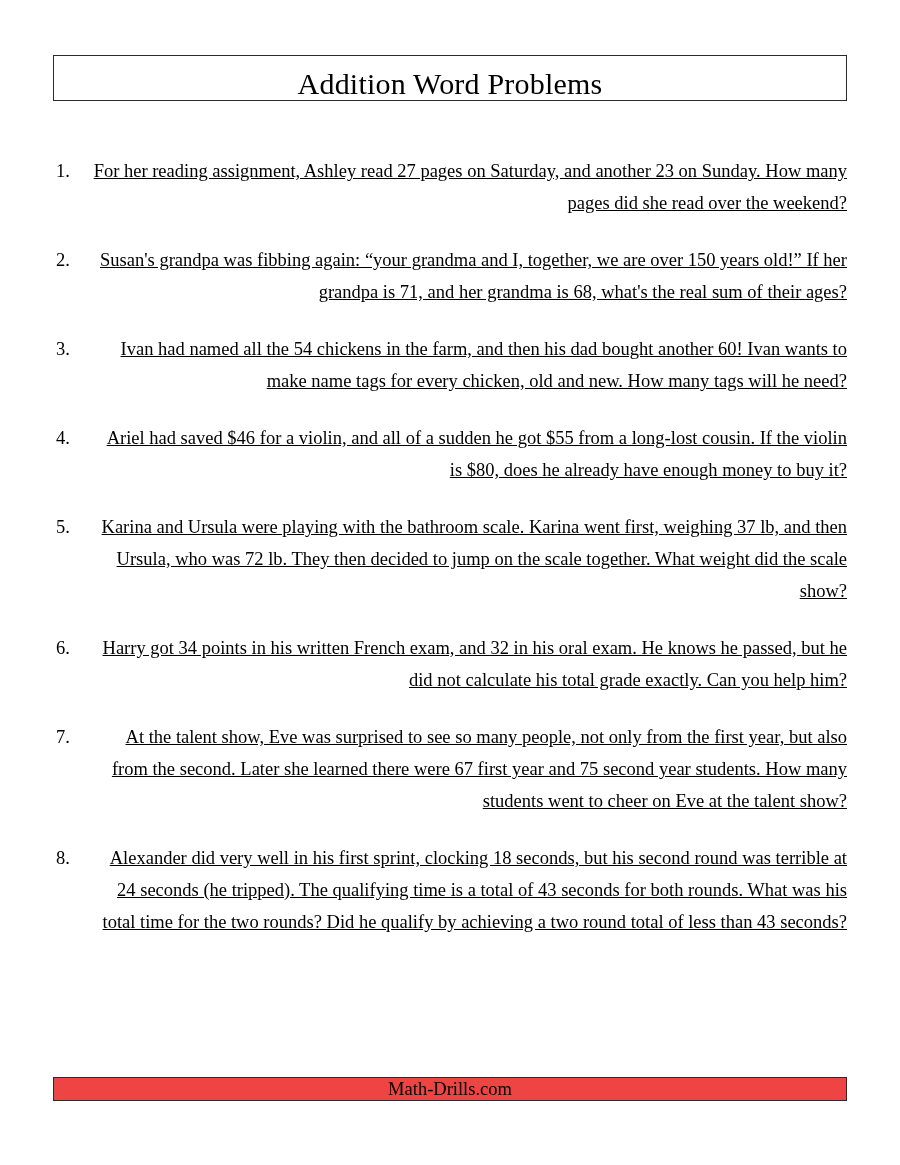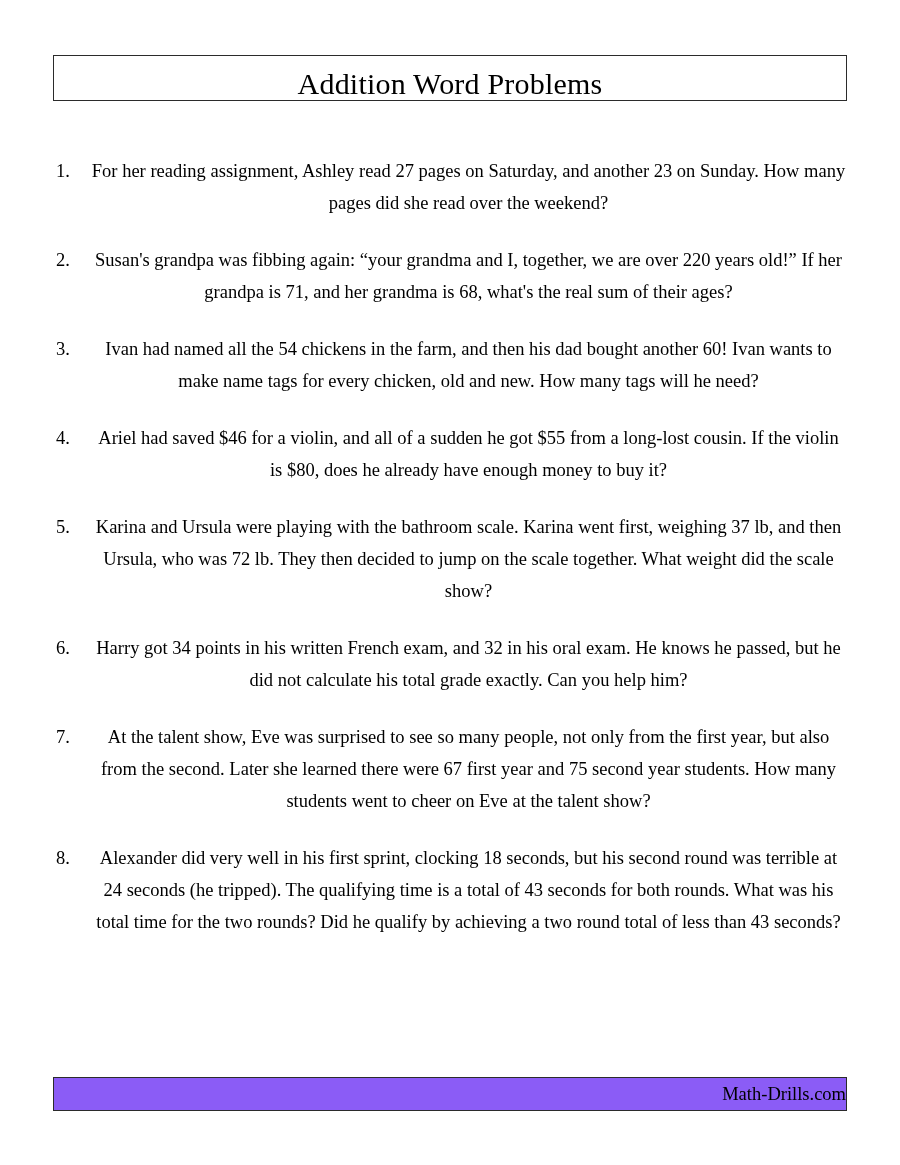--- a/index.html
+++ b/index.html
@@ -64,37 +64,38 @@
     font-size: 18.5px;
     line-height: 32px;
     text-align: left;
     padding-left: 3px;
     box-sizing: border-box;
   }
   .problem-text {
     flex: 1 1 auto;
     font-size: 18.5px;
     line-height: 32px;
-    text-align: center;
+    text-align: right;
     hyphens: none;
+    text-decoration: underline;
   }
 
   
   .footer-box {
     position: absolute;
     left: 53px;
     top: 1077px;
     width: 794px;
-    height: 34px;
+    height: 24px;
     border: 1px solid #2b2b2b;
     box-sizing: border-box;
     display: flex;
     align-items: center;
-    justify-content: flex-end;
-    background: #8b5cf6;
+    justify-content: center;
+    background: #ef4444;
   }
   .footer-text {
     font-size: 18.5px;
     line-height: 1;
     white-space: nowrap;
   }
 </style>
 </head>
 <body>
 
@@ -104,21 +105,21 @@
     <div class="title-text">Addition Word Problems</div>
   </div>
 
   <div class="problems">
       <div class="problem">
         <div class="problem-number">1.</div>
         <div class="problem-text">For her reading assignment, Ashley read 27 pages on Saturday, and another 23 on Sunday. How many pages did she read over the weekend?</div>
       </div>
       <div class="problem">
         <div class="problem-number">2.</div>
-        <div class="problem-text">Susan's grandpa was fibbing again: “your grandma and I, together, we are over 220 years old!” If her grandpa is 71, and her grandma is 68, what's the real sum of their ages?</div>
+        <div class="problem-text">Susan's grandpa was fibbing again: “your grandma and I, together, we are over 150 years old!” If her grandpa is 71, and her grandma is 68, what's the real sum of their ages?</div>
       </div>
       <div class="problem">
         <div class="problem-number">3.</div>
         <div class="problem-text">Ivan had named all the 54 chickens in the farm, and then his dad bought another 60! Ivan wants to make name tags for every chicken, old and new. How many tags will he need?</div>
       </div>
       <div class="problem">
         <div class="problem-number">4.</div>
         <div class="problem-text">Ariel had saved $46 for a violin, and all of a sudden he got $55 from a long-lost cousin. If the violin is $80, does he already have enough money to buy it?</div>
       </div>
       <div class="problem">

